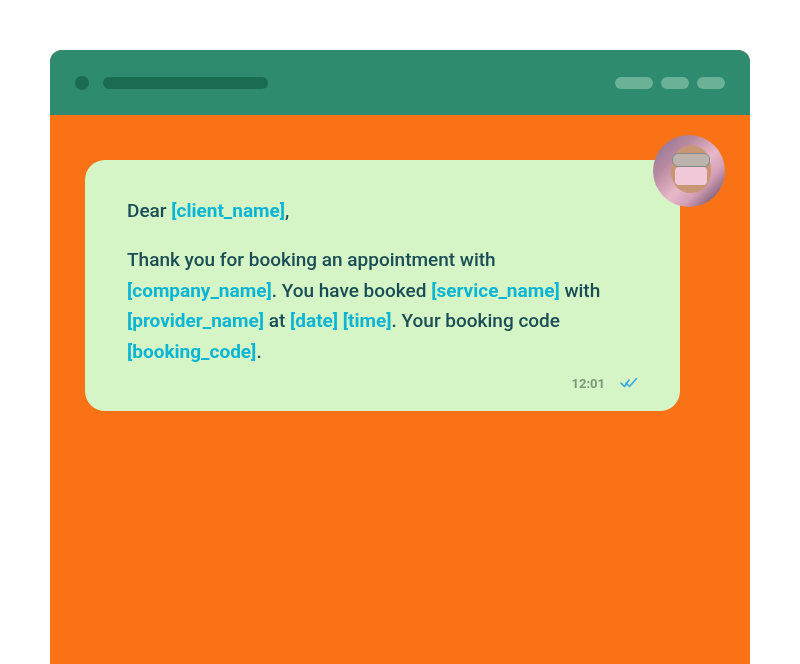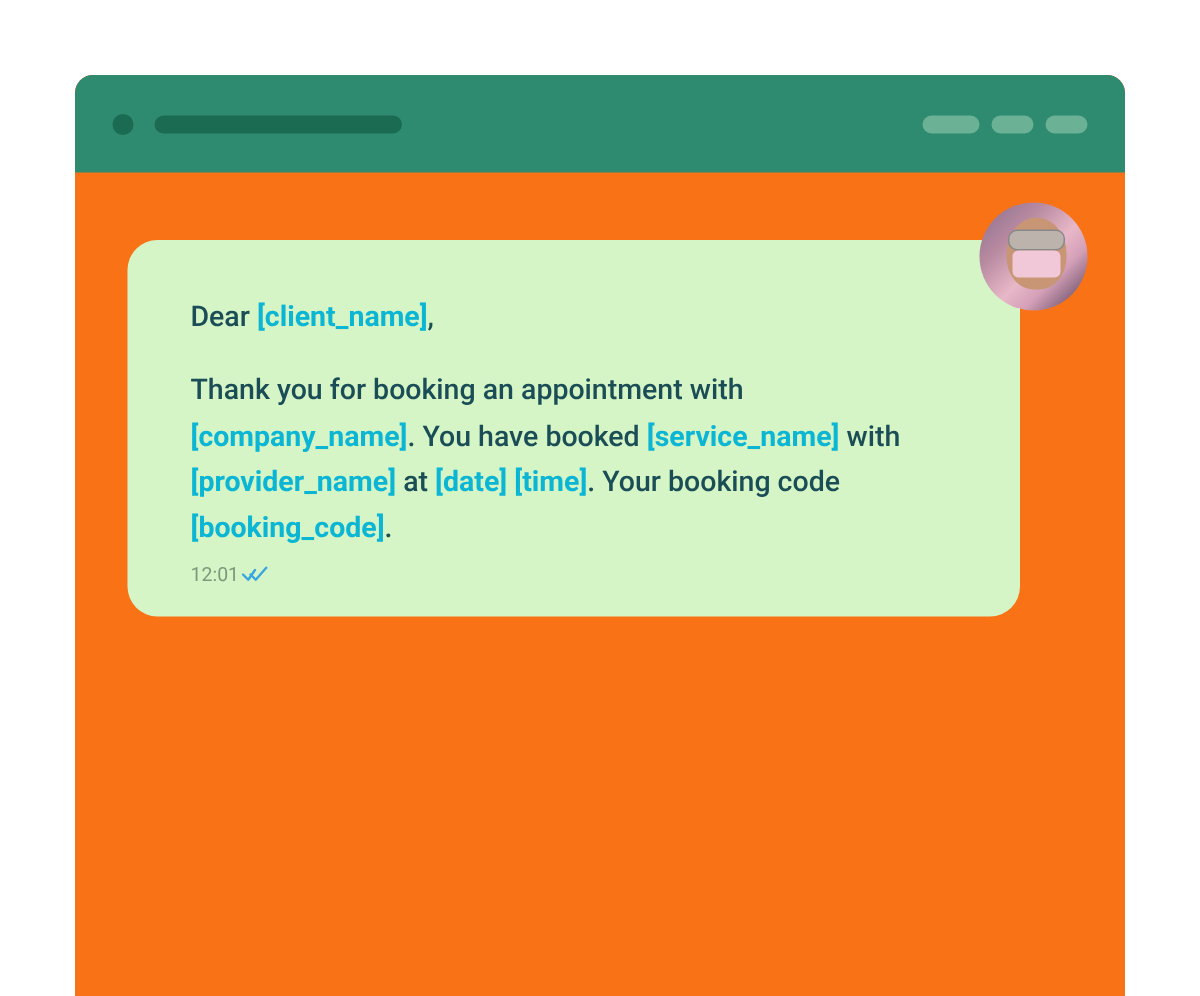--- a/index.html
+++ b/index.html
@@ -138,22 +138,24 @@
     .bubble p:last-of-type {
       margin-bottom: 8px;
     }
     .ph {
       color: #0bb5d4;
       font-weight: 700;
     }
     .meta {
       display: flex;
       align-items: center;
-      gap: 2px;
+      justify-content: flex-end;
+      gap: 15px;
       margin-top: 4px;
+      font-weight: bold;
     }
     .time {
       font-size: 13px;
       color: #7a9a7a;
     }
     .ticks {
       width: 18px;
       height: 12px;
     }
   </style>

